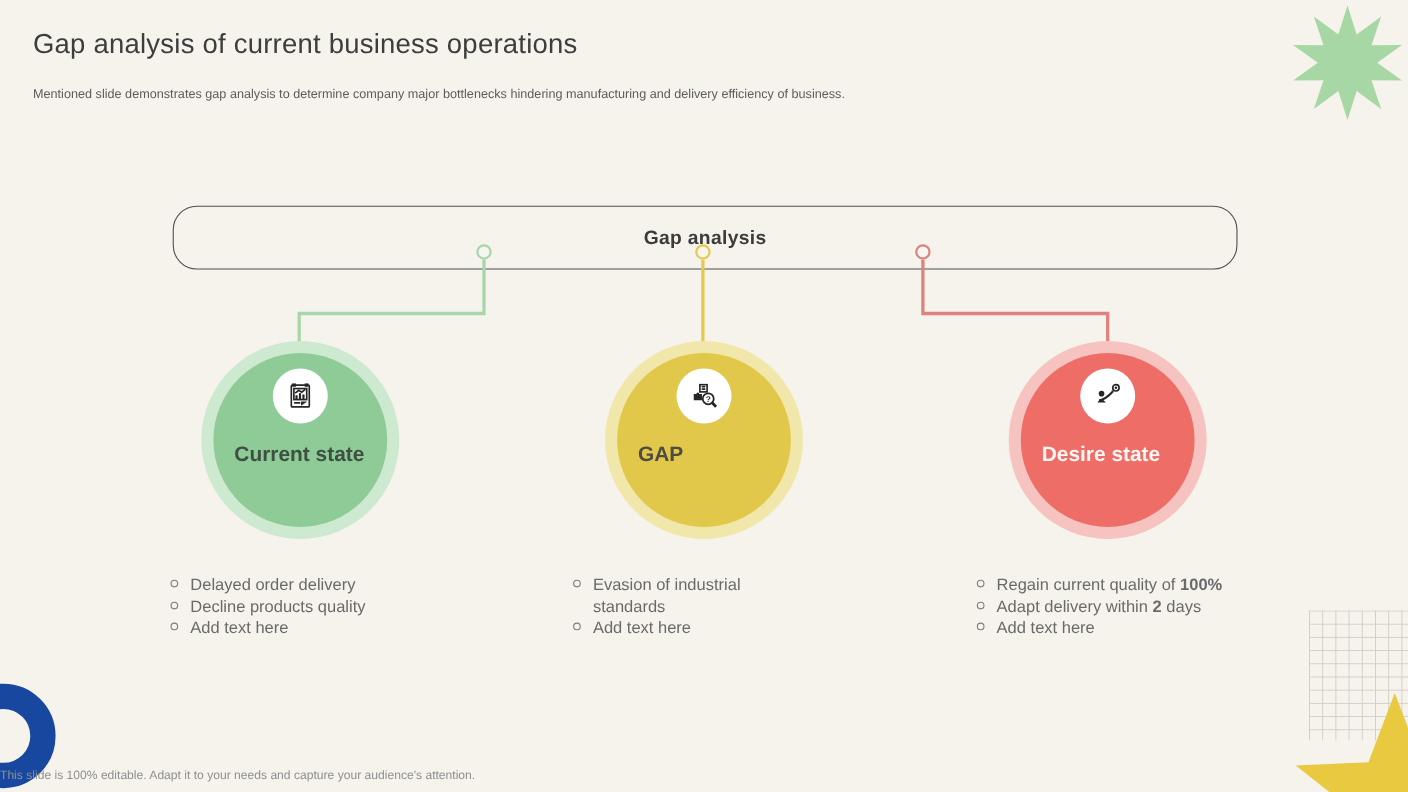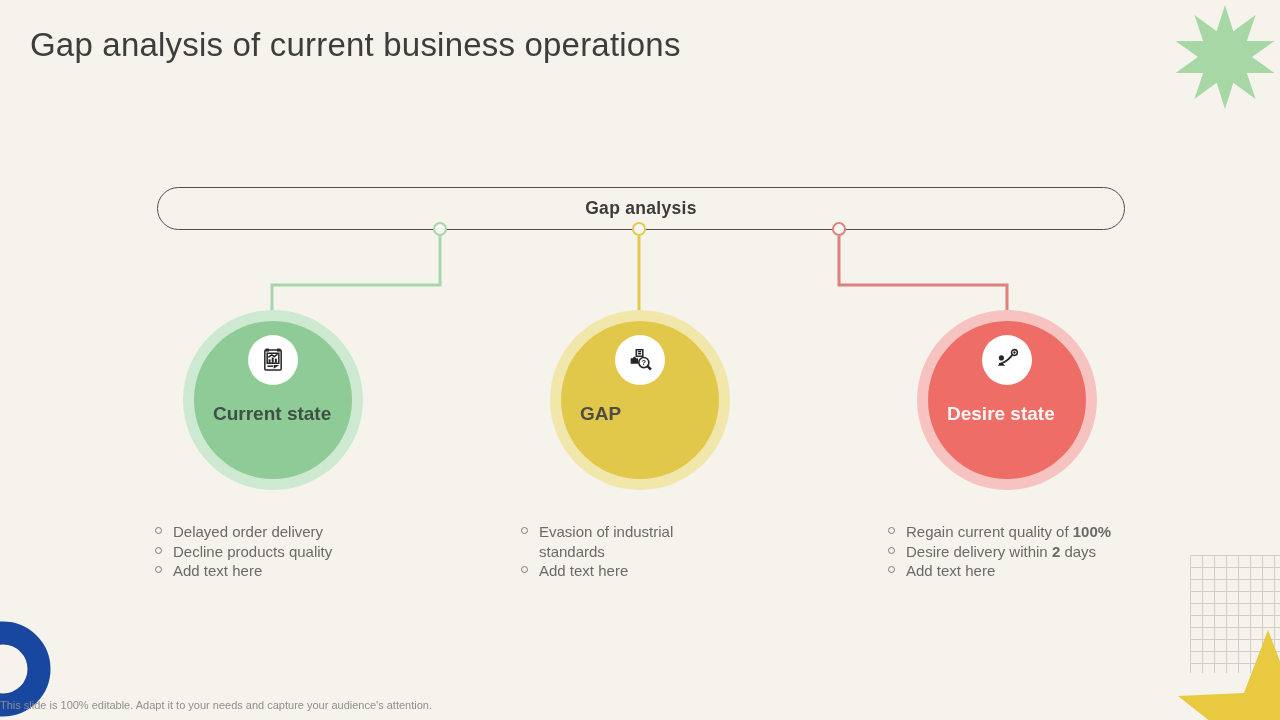--- a/index.html
+++ b/index.html
@@ -29,28 +29,28 @@
       linear-gradient(var(--c-grid) 1px, transparent 1px),
       linear-gradient(90deg, var(--c-grid) 1px, transparent 1px);
     background-size:12px 12px;
     opacity:.8;
   }
   .starburst{fill:var(--c-starburst);}
   .donut{fill:none;stroke:var(--c-blue);stroke-width:23px;}
   .ystar{fill:var(--c-star);}
   .page-title{
     position:absolute;left:30px;top:26px;width:900px;
-    font-size:33px;font-weight:400;color:var(--c-title);letter-spacing:.2px;
+    font-size:25px;font-weight:400;color:var(--c-title);letter-spacing:.2px;
   }
   .page-subtitle{
     position:absolute;left:30px;top:80px;width:850px;
     font-size:11.5px;color:var(--c-subtitle);
   }
   .pill{
-    position:absolute;left:157px;top:187px;width:968px;height:43px;
+    position:absolute;left:157px;top:187px;width:968px;height:58px;
     border:1px solid var(--c-pill_border);border-radius:22px;
     display:flex;align-items:center;justify-content:center;
     background:transparent;
   }
   .pill span{font-size:17.5px;font-weight:700;color:var(--c-pill_text);letter-spacing:.3px;}
   .connectors{position:absolute;inset:0;width:1280px;height:720px;pointer-events:none;}
   .connectors path{fill:none;stroke-width:3px;}
   .node{
     position:absolute;width:14px;height:14px;border-radius:50%;
     background:var(--c-node_fill);border:2px solid #999;top:222px;
@@ -91,20 +91,21 @@
 <div class="slide">
 
   <div class="grid"></div>
   <svg class="deco-layer" viewBox="0 0 1280 720">
     <polygon class="starburst" points="1225,5 1233.3,31.3 1255.6,14.9 1246.8,41.1 1274.5,40.9 1252,57 1274.5,73.1 1246.8,72.9 1255.6,99.1 1233.3,82.7 1225,109 1216.7,82.7 1194.4,99.1 1203.2,72.9 1175.5,73.1 1198,57 1175.5,40.9 1203.2,41.1 1194.4,14.9 1216.7,31.3"></polygon>
     <circle class="donut" cx="3" cy="669" r="36"></circle>
     <polygon class="ystar" points="1268,630 1292,693 1358,696 1306,737 1324,802 1268,765 1212,802 1230,737 1178,696 1244,693"></polygon>
   </svg>
 
   <h1 class="page-title">Gap analysis of current business operations</h1>
+  <p class="page-subtitle">Mentioned slide demonstrates gap analysis to determine company major bottlenecks hindering manufacturing and delivery efficiency of business.</p>
 
   <div class="pill">
     <span>Gap analysis</span>
   </div>
 
   <svg class="connectors" viewBox="0 0 1280 720">
     <path d="M440,236 L440,285 L272,285 L272,314" style="stroke: rgb(168, 214, 171);"></path>
     <path d="M639,236 L639,314" style="stroke: rgb(230, 202, 80);"></path>
     <path d="M839,236 L839,285 L1007,285 L1007,314" style="stroke: rgb(221, 130, 125);"></path>
   </svg>
@@ -189,21 +190,21 @@
         <span><span>Add text here</span></span>
       </li>
     </ul>
   <ul class="list" style="left:888px;width:232px;">
       <li>
         <span class="marker"></span>
         <span><span>Regain current quality of </span><b>100%</b></span>
       </li>
       <li>
         <span class="marker"></span>
-        <span><span>Desire delivery within </span><b>2</b><span> days</span></span>
+        <span><span>Adapt delivery within </span><b>2</b><span> days</span></span>
       </li>
       <li>
         <span class="marker"></span>
         <span><span>Add text here</span></span>
       </li>
     </ul>
 
   <p class="slide-footer">This slide is 100% editable. Adapt it to your needs and capture your audience's attention.</p>
 
 </div>

